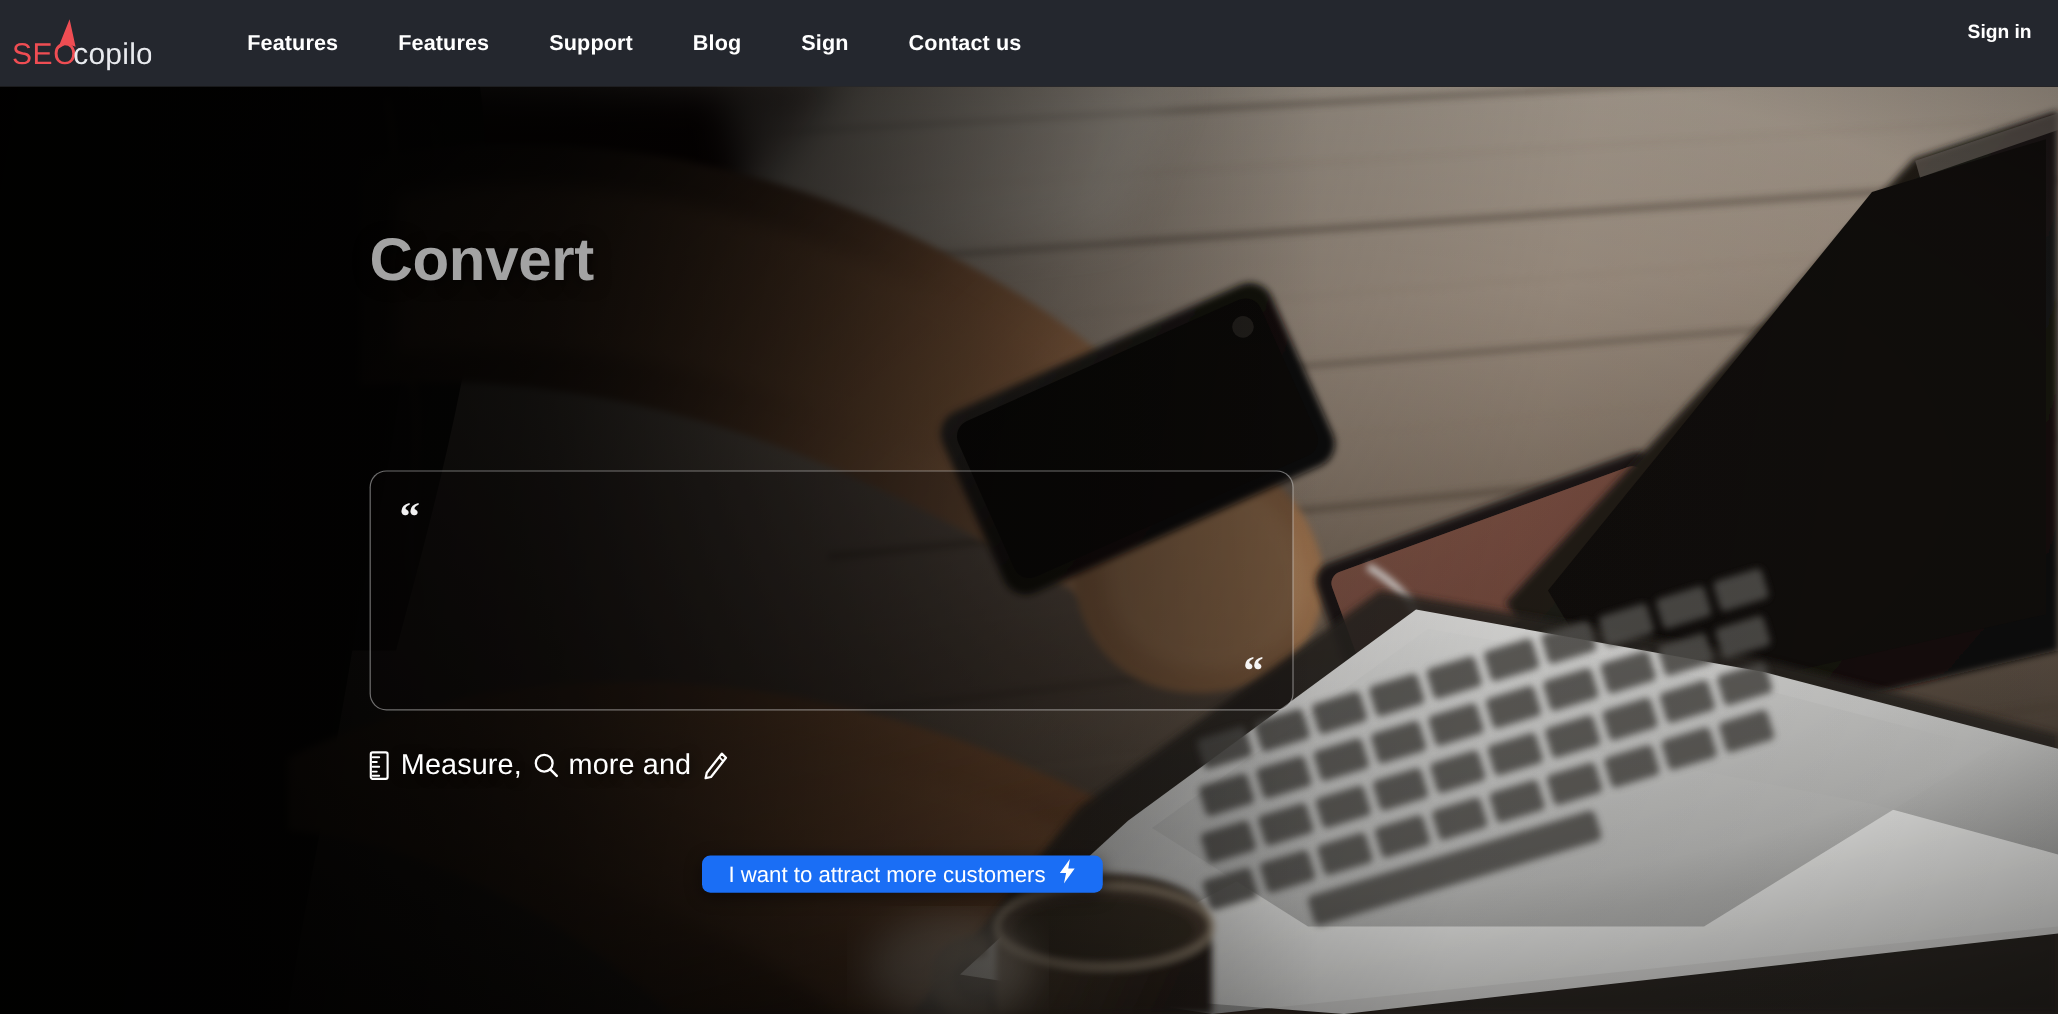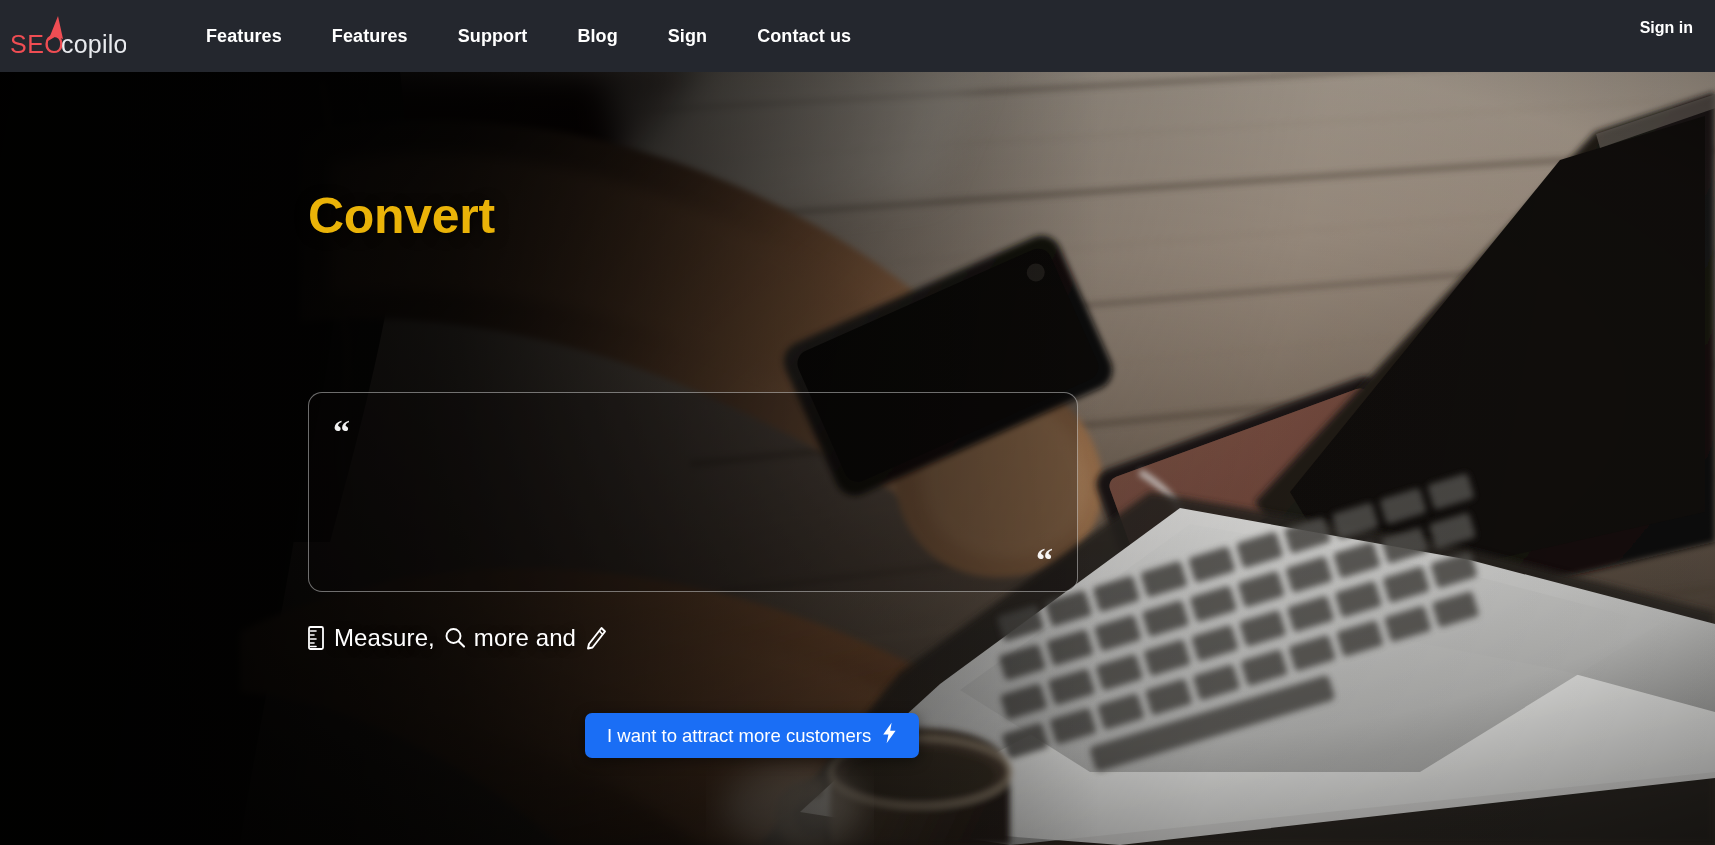--- a/index.html
+++ b/index.html
@@ -102,21 +102,21 @@
     width: 1715px;
     height: 773px;
     z-index: 10;
   }
 
   
   #headline {
     position: absolute;
     left: 308px;
     top: 116px;
-    color: #eab308;
+    color: #a3a3a3;
     font-size: 50px;
     font-weight: bold;
     line-height: 1.14;
     letter-spacing: -0.3px;
     text-shadow: 0 2px 14px rgba(0,0,0,0.75);
     white-space: nowrap;
   }
   .hl-line { display: block; }
   .inline-emoji {
     display: inline-block;
@@ -175,21 +175,21 @@
     justify-content: space-between;
   }
   #subhead .sub-ic { margin: 0 7px 0 0; display: inline-flex; align-items: center; }
   #subhead .sub-ic.mid { margin-left: 8px; }
 
   
   #cta {
     position: absolute;
     left: 585px;
     top: 641px;
-    height: 45px;
+    height: 31px;
     padding: 0 22px;
     background: #1a6ef5;
     border: none;
     border-radius: 7px;
     color: #ffffff;
     font-family: "Liberation Sans", sans-serif;
     font-size: 18.5px;
     display: inline-flex;
     align-items: center;
     gap: 11px;

